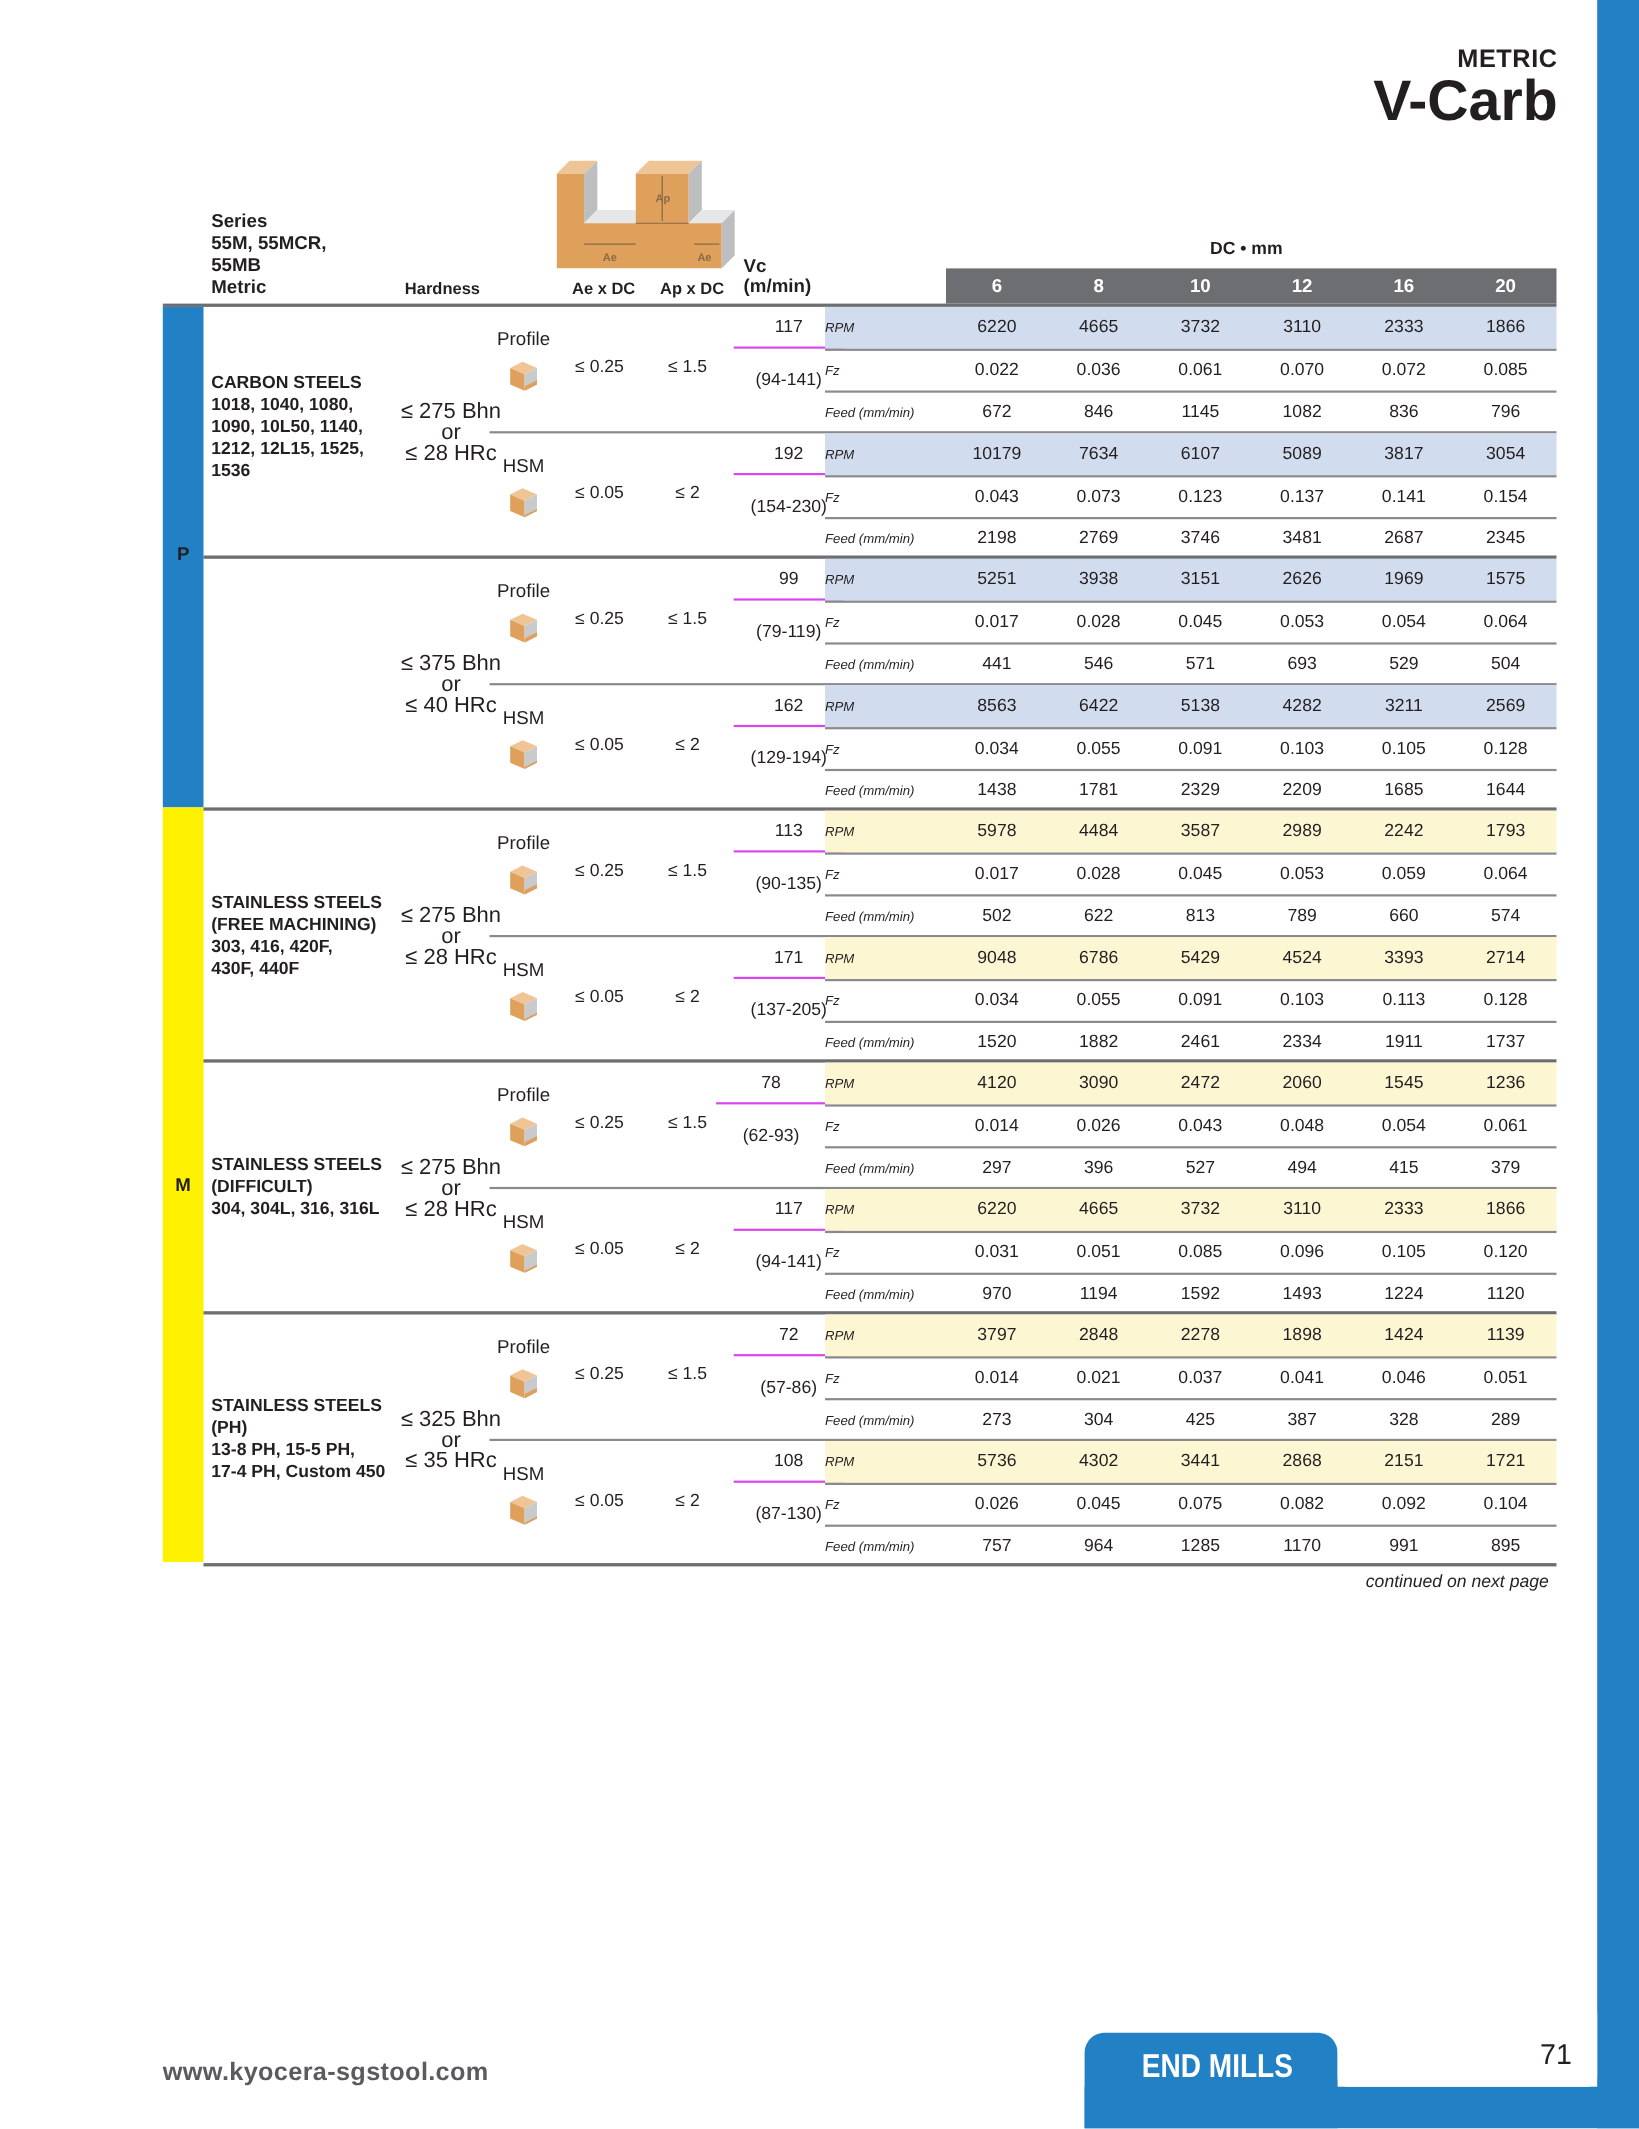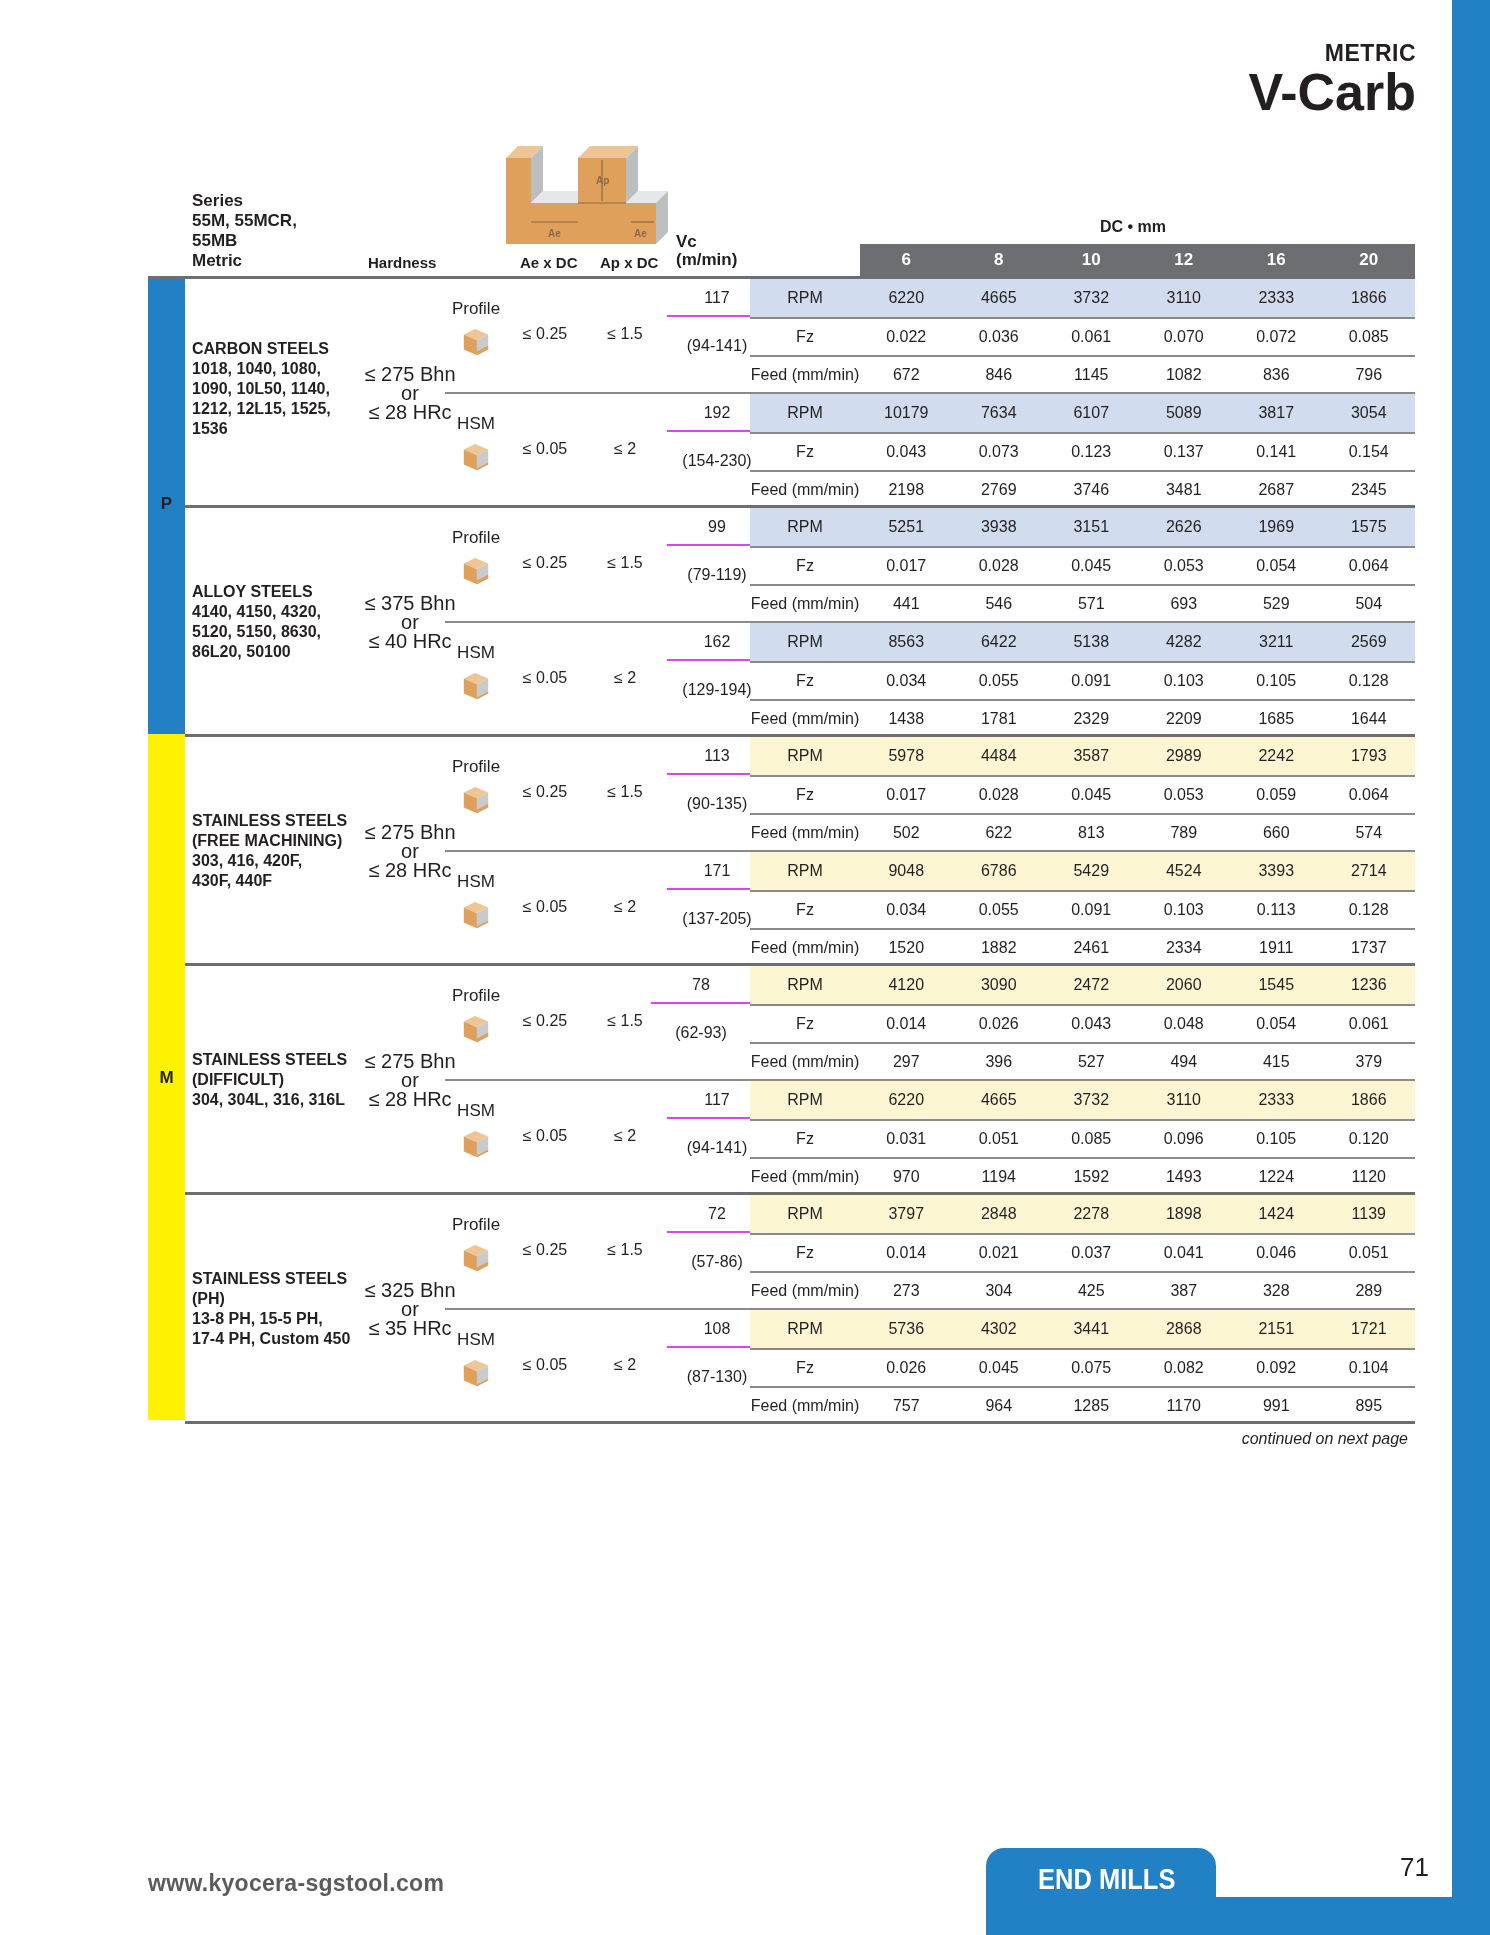--- a/index.html
+++ b/index.html
@@ -36,21 +36,21 @@
   .ae, .ap { position: absolute; font-size: 16px; text-align: center; }
   .ae { left: 358px; width: 80px; }
   .ap { left: 438px; width: 80px; }
   .vc { position: absolute; left: 518px; width: 100px; height: 100%; }
   .vc-top { position: absolute; left: 0; top: 0; width: 100px; height: 38px; line-height: 38px; text-align: center; font-size: 16px; border-bottom: 2px solid #d946ef; }
   .vc-range { position: absolute; left: 0; top: 58px; width: 100px; text-align: center; font-size: 16px; }
 
   .rows { position: absolute; left: 602px; top: 0; width: 665px; }
   .drow { display: flex; height: 38px; align-items: center; }
   .drow + .drow { border-top: 2px solid #8a8a8a; }
-  .drow .rlabel { width: 110px; text-align: center; font-size: 16px; }
+  .drow .rlabel { width: 110px; font-size: 12px; font-style: italic; }
   .drow .val { flex: 1; text-align: center; font-size: 16px; }
   .rpm-p { background: #d2dcef; }
   .rpm-m { background: #fdf6d3; }
 
   .continued { position: absolute; right: 82px; top: 1430px; font-style: italic; font-size: 16px; }
 
   
   .url { position: absolute; left: 148px; top: 1870px; font-weight: 700; font-size: 23px; color: #5a5b5d; letter-spacing: 0.3px; }
   .tab-end { position: absolute; left: 986px; top: 1848px; width: 230px; height: 87px; background: #2280c4; border-radius: 18px 18px 0 0; }
   .tab-end span { position: absolute; left: 52px; top: 14px; color: #fff; font-weight: 700; font-size: 30px; font-family: "Liberation Sans", sans-serif; transform: scaleX(0.85); transform-origin: left; }
@@ -214,26 +214,20 @@
               <div class="val">3746</div>
               <div class="val">3481</div>
               <div class="val">2687</div>
               <div class="val">2345</div>
             </div>
           </div>
         </div>
       </div>
     </div>
     <div class="group" style="height: 229px; margin-left: 37px; width: 1230px;">
-      <div class="material" style="left: 7px; width: 200px; top: 74px;">
-        <span class="mname">ALLOY STEELS</span>
-        <span class="mname">4140, 4150, 4320,</span>
-        <span class="mname">5120, 5150, 8630,</span>
-        <span class="mname">86L20, 50100</span>
-      </div>
       <div class="hardness" style="left: 175px; top: 86px;">
         <div>≤ 375 Bhn</div>
         <div>or</div>
         <div>≤ 40 HRc</div>
       </div>
       <div style="position: absolute; left: 260px; top: 0px; width: 970px;">
         <div class="strategy" style="height: 113px;">
           <div class="strat-label" style="left: 0px; top: 20px;">Profile</div>
           <svg class="strat-icon" viewBox="0 0 30 32" style="left: 16px; top: 48px;">
             <polygon points="2,8 14,2 28,8 16,14" fill="#efc596"></polygon>

